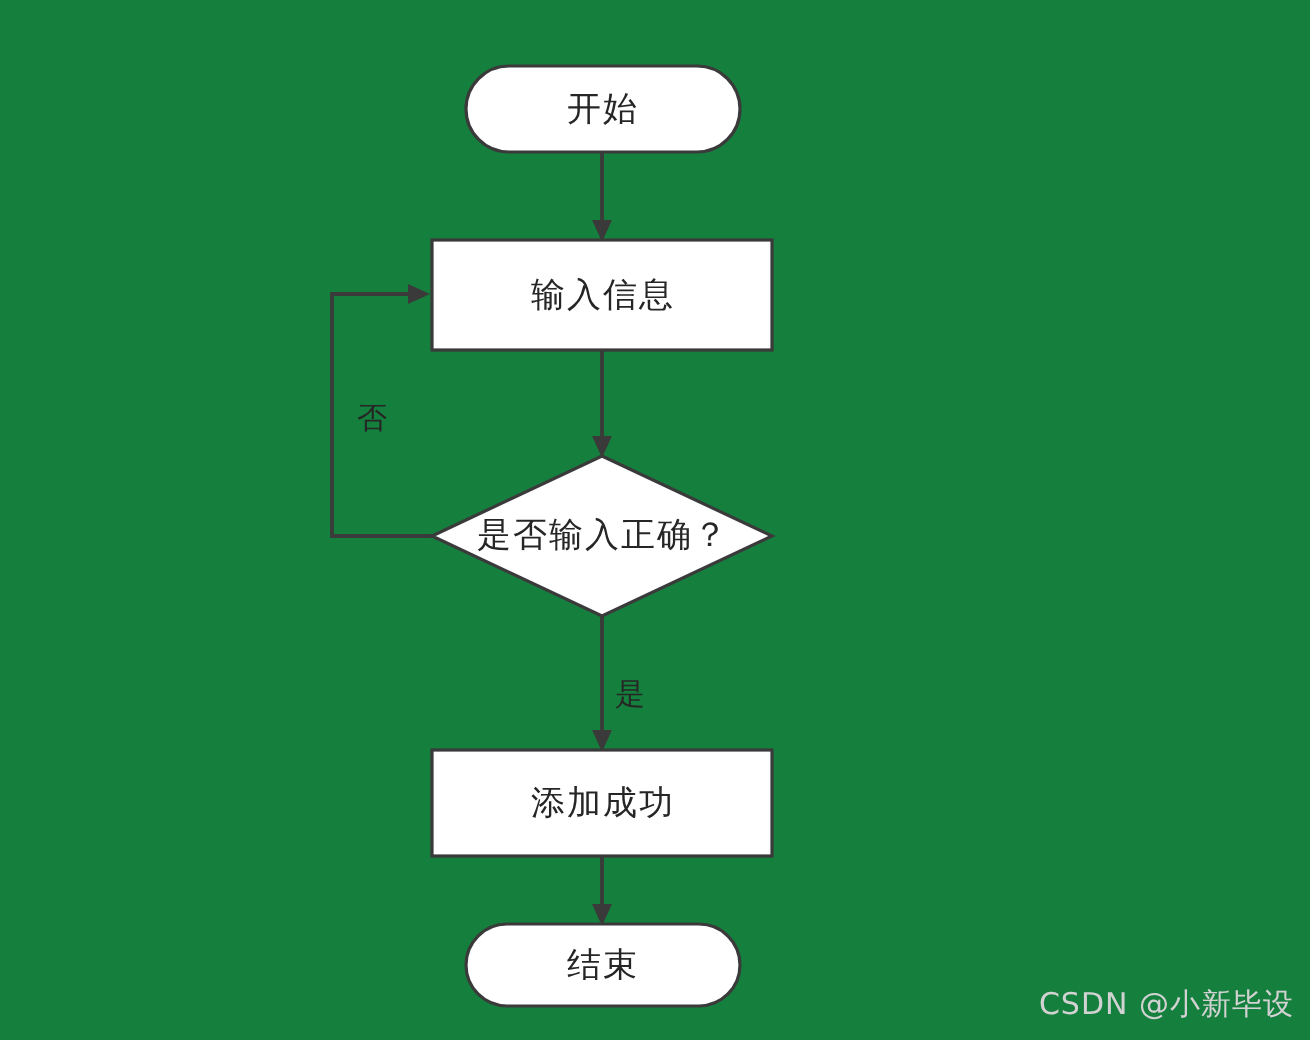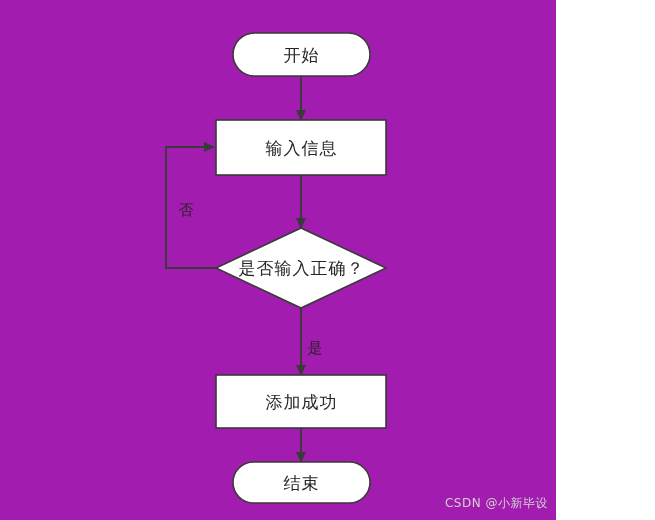--- a/index.html
+++ b/index.html
@@ -5,23 +5,23 @@
   html, body {
     margin: 0;
     padding: 0;
     background: #ffffff;
   }
   body {
     font-family: "DejaVu Sans", "Liberation Sans", sans-serif;
   }
   #canvas {
     position: relative;
-    width: 556px;
+    width: 655px;
     height: 520px;
-    background: #a21caf;
+    background: #15803d;
     overflow: hidden;
   }
   #flow-svg {
     position: absolute;
     left: 0;
     top: 0;
     width: 655px;
     height: 520px;
   }
   .node-shape {
@@ -53,21 +53,21 @@
     font-family: "DejaVu Sans", "Liberation Sans", sans-serif;
     font-size: 15px;
     text-anchor: middle;
     dominant-baseline: middle;
   }
   .watermark {
     position: absolute;
     right: 8px;
     bottom: 8px;
     font-family: "DejaVu Sans", "Liberation Sans", sans-serif;
-    font-size: 12px;
+    font-size: 15px;
     color: #d2d2d2;
     letter-spacing: 0.5px;
     white-space: nowrap;
     user-select: none;
   }
 </style>
 </head>
 <body>
 
 <div id="canvas">

